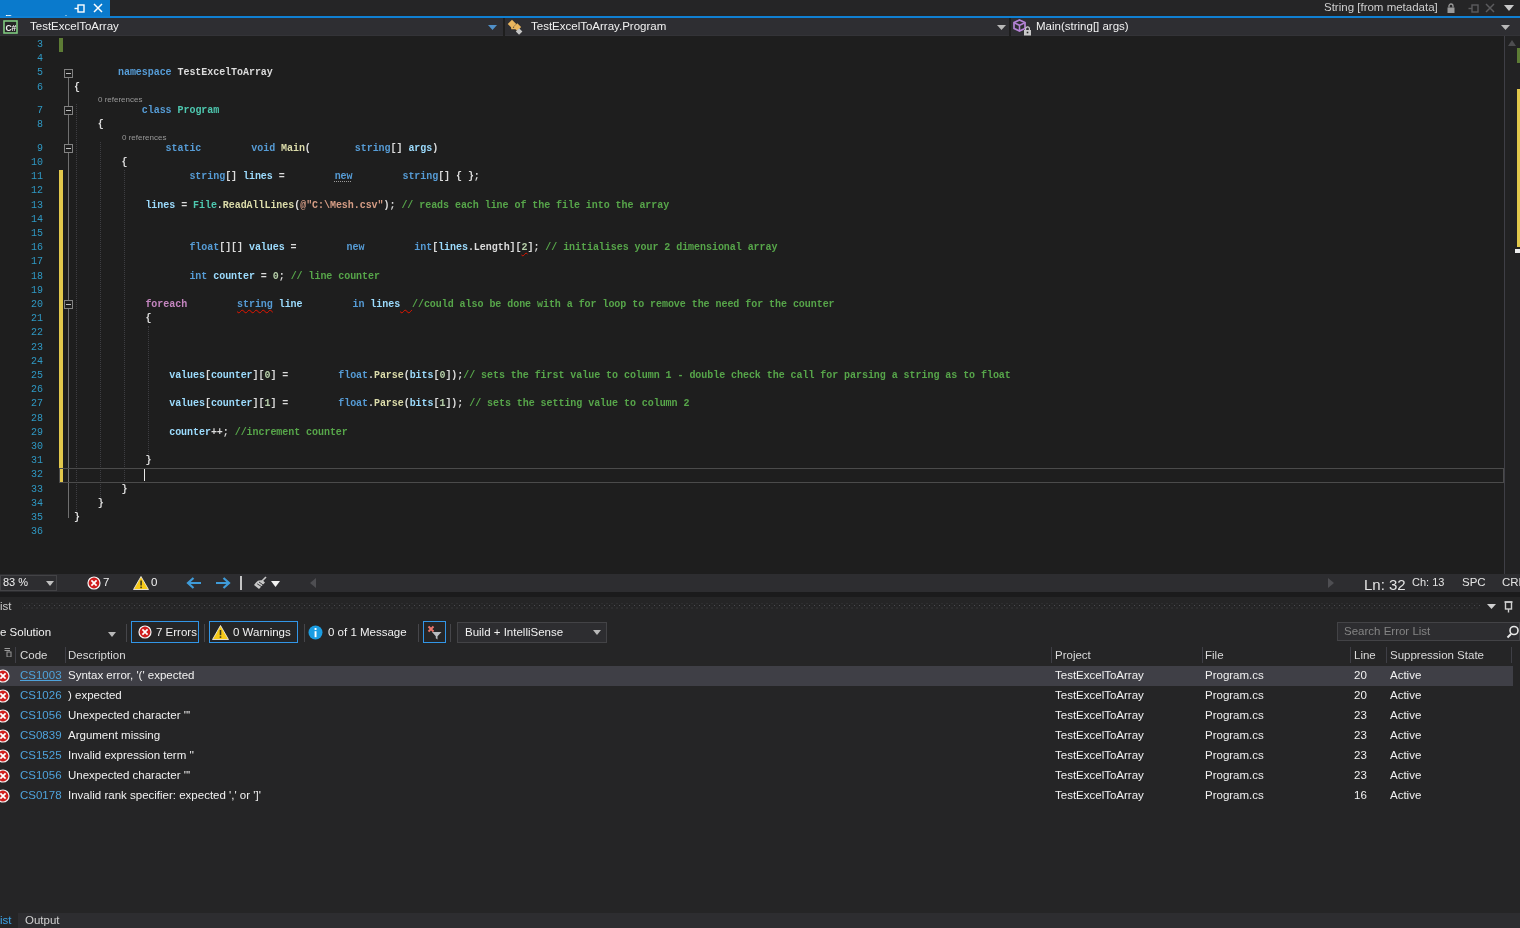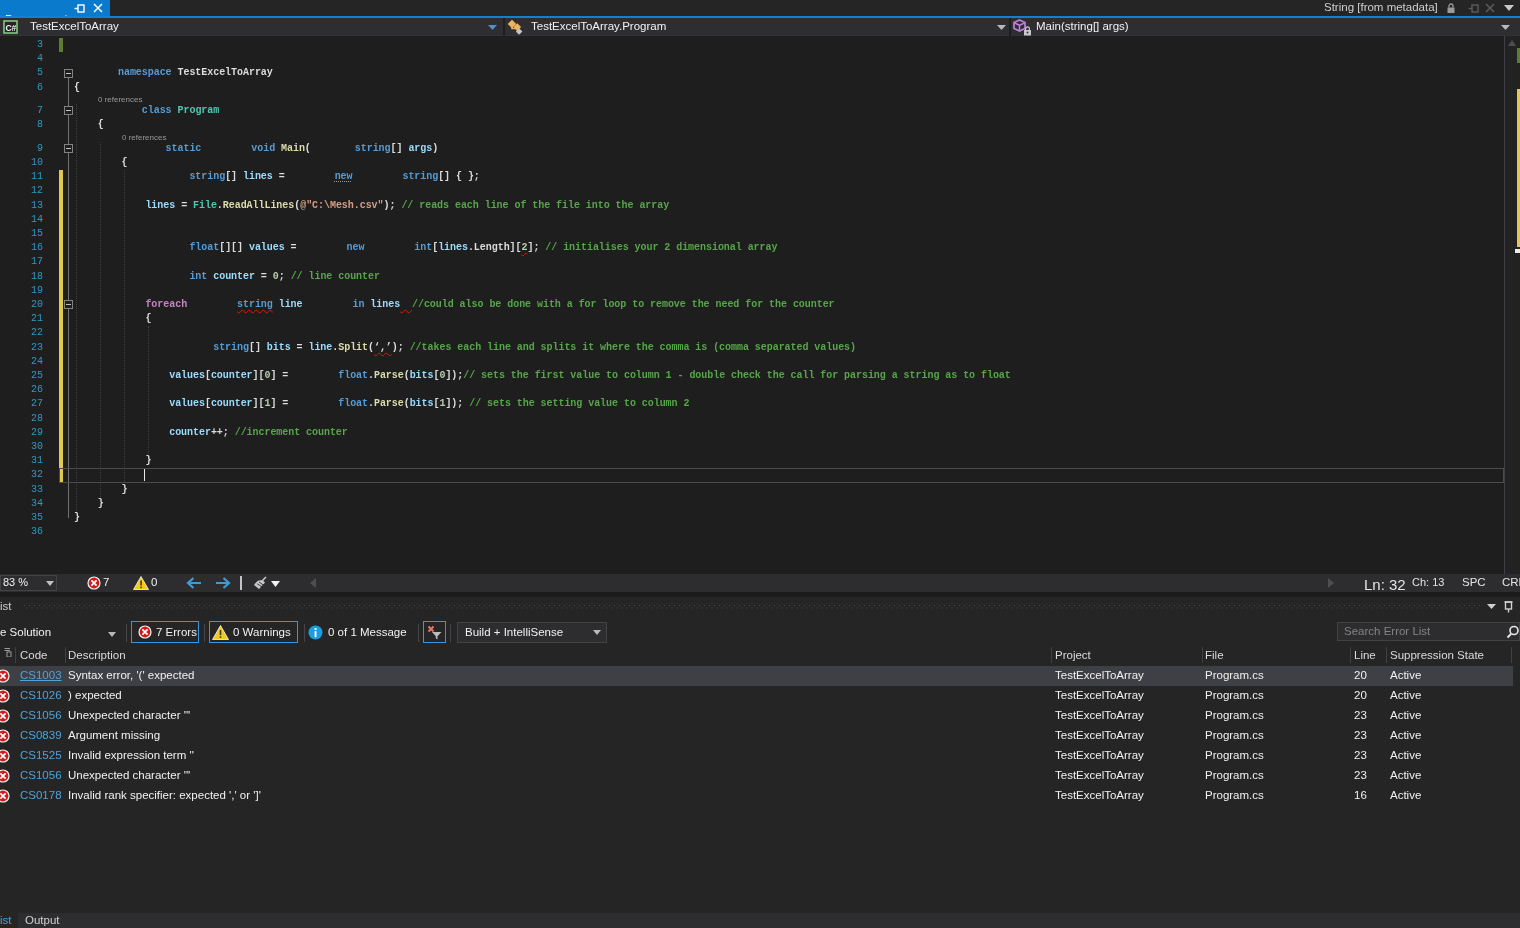--- a/index.html
+++ b/index.html
@@ -174,21 +174,20 @@
   <div class="cl" style="top:68.1px">    <span class="k">class</span> <span class="t">Program</span></div>
   <div class="cl" style="top:82.3px">    {</div>
   <div class="cl" style="top:105.8px">        <span class="k">static</span> <span class="k">void</span> <span class="m">Main</span>(<span class="k">string</span>[] <span class="v">args</span>)</div>
   <div class="cl" style="top:120.0px">        {</div>
   <div class="cl" style="top:134.2px">            <span class="k">string</span>[] <span class="v">lines</span> = <span class="k dot">new</span> <span class="k">string</span>[] { };</div>
   <div class="cl" style="top:162.6px">            <span class="v">lines</span> = <span class="t">File</span>.<span class="m">ReadAllLines</span>(<span class="s">@"C:\Mesh.csv"</span>); <span class="c">// reads each line of the file into the array</span></div>
   <div class="cl" style="top:205.2px">            <span class="k">float</span>[][] <span class="v">values</span> = <span class="k">new</span> <span class="k">int</span>[<span class="v">lines</span>.Length][<span class="n sqr">2</span>]; <span class="c">// initialises your 2 dimensional array</span></div>
   <div class="cl" style="top:233.6px">            <span class="k">int</span> <span class="v">counter</span> = <span class="n">0</span>; <span class="c">// line counter</span></div>
   <div class="cl" style="top:262.0px">            <span class="p">foreach</span> <span class="k sqr">string</span> <span class="v">line</span> <span class="k">in</span> <span class="v">lines</span><span class="sqr">  </span><span class="c">//could also be done with a for loop to remove the need for the counter</span></div>
   <div class="cl" style="top:276.2px">            {</div>
-  <div class="cl" style="top:304.6px">                <span class="k">string</span>[] <span class="v">bits</span> = <span class="v">line</span>.<span class="m">Split</span>(<span class="sqr">‘,’</span>); <span class="c">//takes each line and splits it where the comma is (comma separated values)</span></div>
   <div class="cl" style="top:333.0px">                <span class="v">values</span>[<span class="v">counter</span>][<span class="n">0</span>] = <span class="k">float</span>.<span class="m">Parse</span>(<span class="v">bits</span>[<span class="n">0</span>]);<span class="c">// sets the first value to column 1 - double check the call for parsing a string as to float</span></div>
   <div class="cl" style="top:361.4px">                <span class="v">values</span>[<span class="v">counter</span>][<span class="n">1</span>] = <span class="k">float</span>.<span class="m">Parse</span>(<span class="v">bits</span>[<span class="n">1</span>]); <span class="c">// sets the setting value to column 2</span></div>
   <div class="cl" style="top:389.8px">                <span class="v">counter</span>++; <span class="c">//increment counter</span></div>
   <div class="cl" style="top:418.2px">            }</div>
   <div class="cl" style="top:446.6px">        }</div>
   <div class="cl" style="top:460.8px">    }</div>
   <div class="cl" style="top:475.0px">}</div>
   <div class="abs" style="left:1504px;top:0;width:1px;height:538px;background:#3f3f46"></div>
   <div class="abs" style="left:1505px;top:0;width:15px;height:538px;background:#222223"></div>
   <svg class="abs" style="left:1506px;top:2px" width="12" height="10" viewBox="0 0 12 10">

